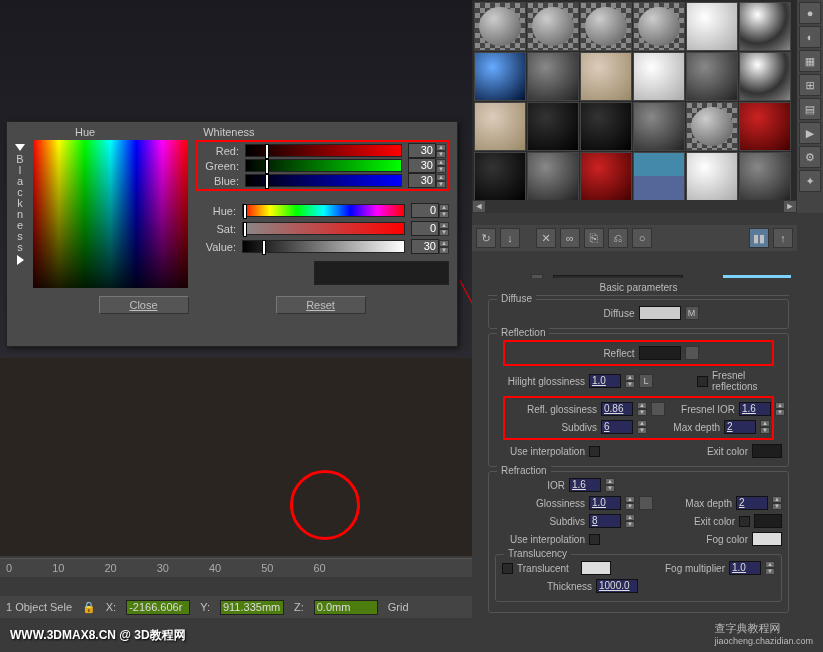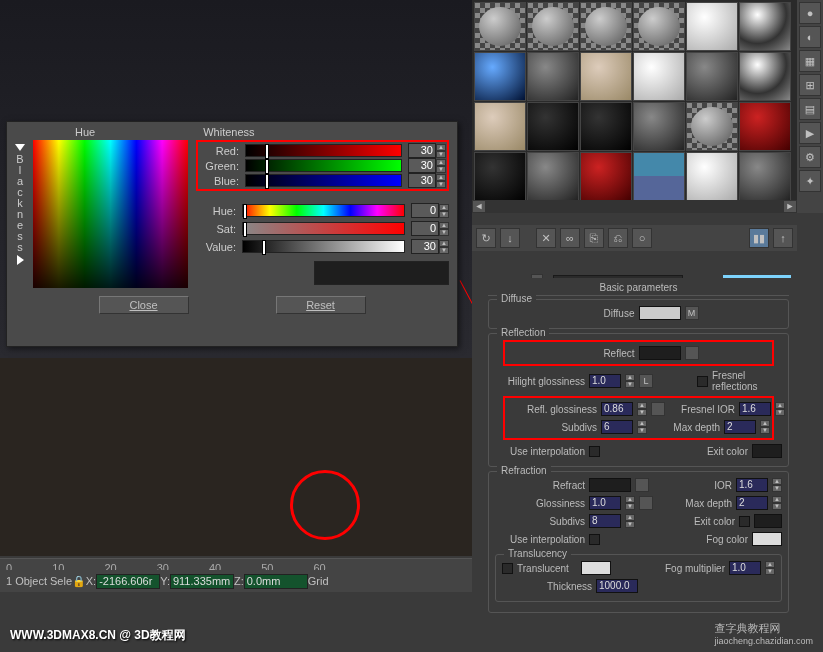--- a/index.html
+++ b/index.html
@@ -64,30 +64,30 @@
 .section-hdr { font-size: 10px; color: #bbb; text-align: center; padding: 2px; border-bottom: 1px solid #555; margin-bottom: 3px; }
 .group { border: 1px solid #555; border-radius: 3px; padding: 4px 6px 6px; margin-bottom: 4px; position: relative; }
 .group-title { position: absolute; top: -7px; left: 8px; background: #3a3a3a; padding: 0 4px; color: #bbb; font-size: 10px; }
 .param-row { display: flex; align-items: center; gap: 4px; margin: 2px 0; }
 .param-row label { width: 90px; text-align: right; color: #bbb; font-size: 10px; }
 .param-row label.short { width: 56px; }
 .param-row label.right { width: 70px; }
 .color-swatch { width: 42px; height: 14px; background: #1a1a1a; border: 1px solid #111; }
 .color-swatch.grey { background: #1e1e1e; }
 .tiny-btn { width: 14px; height: 14px; background: #555; border: 1px solid #333; text-align: center; line-height: 12px; font-size: 9px; }
-.num-input { width: 32px; height: 14px; background: #2a2a5a; border: 1px solid #111; color: #ddd; text-align: left; padding-left: 2px; line-height: 12px; font-size: 10px; }
+.num-input { width: 32px; height: 14px; background: #2a2a5a; border: 1px solid #111; color: #ddd; text-align: left; padding-left: 2px; line-height: 12px; font-size: 10px; text-decoration: underline; }
 .checkbox { width: 11px; height: 11px; background: #2a2a2a; border: 1px solid #111; display: inline-block; }
 .red-box { border: 2px solid #ff0000; padding: 2px; margin: 2px 8px; }
 .two-col { display: flex; justify-content: space-between; align-items: center; }
 .red-circle { position: absolute; top: 470px; left: 290px; width: 70px; height: 70px; border: 3px solid #ff0000; border-radius: 50%; }
 .red-line { position: absolute; top: 280px; left: 460px; width: 130px; height: 1px; background: #ff0000; transform: rotate(62deg); transform-origin: left; }
 .timeline { position: absolute; top: 558px; left: 0; width: 472px; height: 38px; background: #3a3a3a; border-top: 1px solid #555; }
 .time-ruler { height: 18px; background: #444; display: flex; align-items: center; padding: 0 6px; gap: 40px; color: #aaa; font-size: 9px; }
-.status-bar { position: absolute; top: 570px; left: 0; width: 472px; height: 22px; background: #444; display: flex; align-items: center; gap: 0; padding: 0 6px; font-size: 10px; }
-.coord-input { width: 64px; height: 15px; background: #14532d; border: 1px solid #222; color: #ddd; padding: 0 2px; line-height: 13px; }
+.status-bar { position: absolute; top: 596px; left: 0; width: 472px; height: 22px; background: #444; display: flex; align-items: center; gap: 10px; padding: 0 6px; font-size: 10px; }
+.coord-input { width: 64px; height: 15px; background: #4d7c0f; border: 1px solid #222; color: #ddd; padding: 0 2px; line-height: 13px; }
 .watermark { position: absolute; bottom: 8px; left: 10px; color: #fff; font-size: 12px; font-weight: bold; text-shadow: 1px 1px 2px #000; }
 .watermark2 { position: absolute; bottom: 6px; right: 10px; color: #bbb; font-size: 13px; margin-left: 39px; }
 </style>
 </head>
 <body>
 
 <div class="viewport"></div>
 <div class="viewport-render"></div>
 <div class="red-circle"></div>
 <div class="red-line"></div>
@@ -356,25 +356,20 @@
         <label class="right">Exit color</label>
         <div class="color-swatch grey" style="width:30px"></div>
       </div>
     </div>
   </div>
 
   <div class="group">
     <div class="group-title">Refraction</div>
     <div class="two-col">
       <div class="param-row">
-        <label>Refract</label>
-        <div class="color-swatch grey"></div>
-        <div class="tiny-btn"></div>
-      </div>
-      <div class="param-row">
         <label class="right">IOR</label>
         <div class="num-input">1.6</div>
         <div class="spin-btns">
             <div class="spin-btn">▲</div>
             <div class="spin-btn">▼</div>
           </div>
       </div>
     </div>
     <div class="two-col">
       <div class="param-row">

